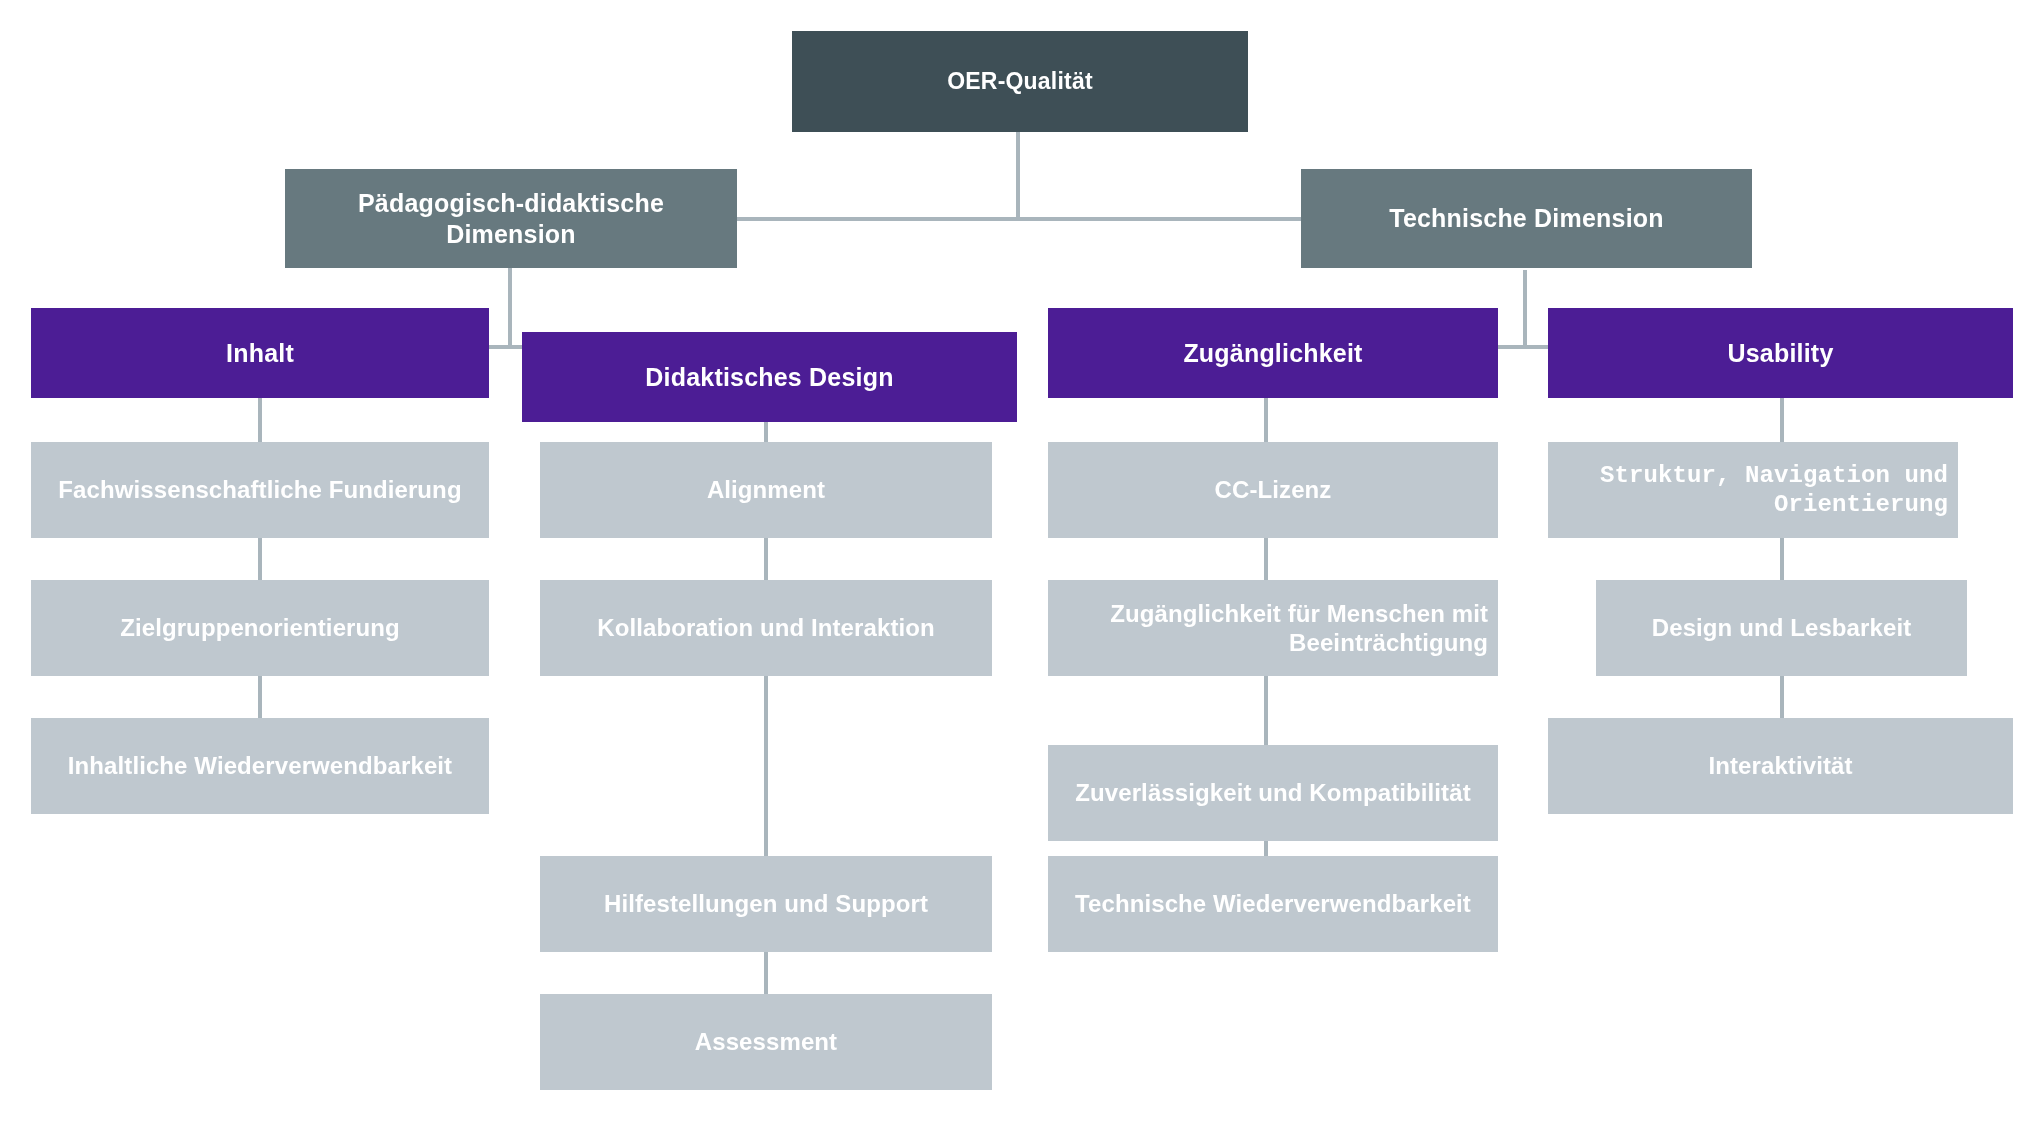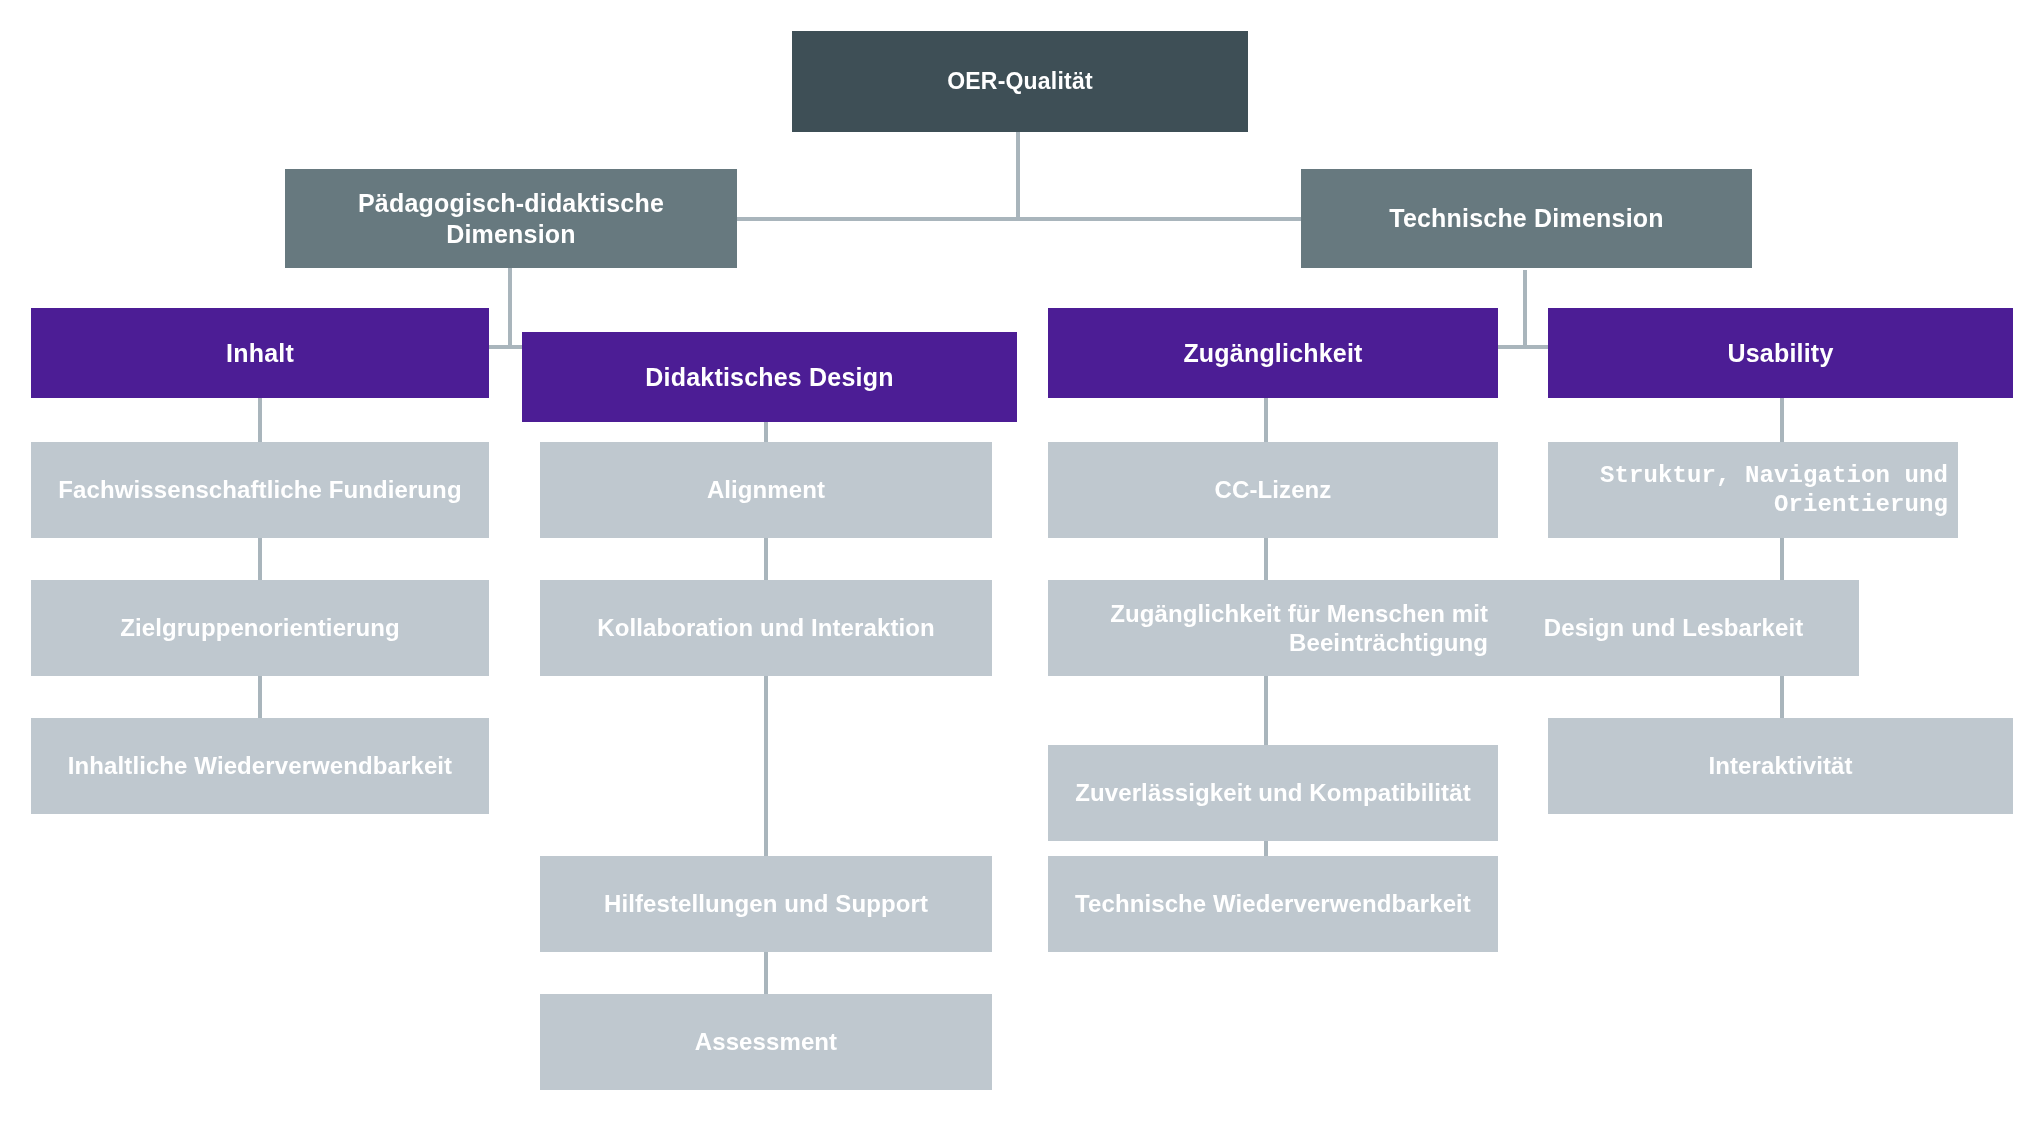--- a/index.html
+++ b/index.html
@@ -96,16 +96,16 @@
   <div class="node cat" style="left:1048px; top:308px; width:450px; height:90px;">Zugänglichkeit</div>
 
   <div class="node leaf" style="left:540px; top:994px; width:452px; height:96px;">Assessment</div>
   <div class="node leaf" style="left:1048px; top:442px; width:450px; height:96px;">CC-Lizenz</div>
   <div class="node leaf" style="left:1048px; top:580px; width:450px; height:96px;">Zugänglichkeit für Menschen mit Beeinträchtigung</div>
   <div class="node leaf" style="left:1048px; top:718px; width:450px; height:96px;margin-top:27px;">Zuverlässigkeit und Kompatibilität</div>
   <div class="node leaf" style="left:1048px; top:856px; width:450px; height:96px;">Technische Wiederverwendbarkeit</div>
 
   <div class="node cat" style="left:1548px; top:308px; width:465px; height:90px;">Usability</div>
   <div class="node leaf" style="left:1548px; top:442px; width:410px; height:96px;font-family:Liberation Mono, monospace;">Struktur, Navigation und Orientierung</div>
-  <div class="node leaf" style="left:1488px; top:580px; width:371px; height:96px;">Design und Lesbarkeit</div>
+  <div class="node leaf" style="left:1596px; top:580px; width:371px; height:96px;">Design und Lesbarkeit</div>
   <div class="node leaf" style="left:1548px; top:718px; width:465px; height:96px;">Interaktivität</div>
 
 </div>
 
 </body></html>

